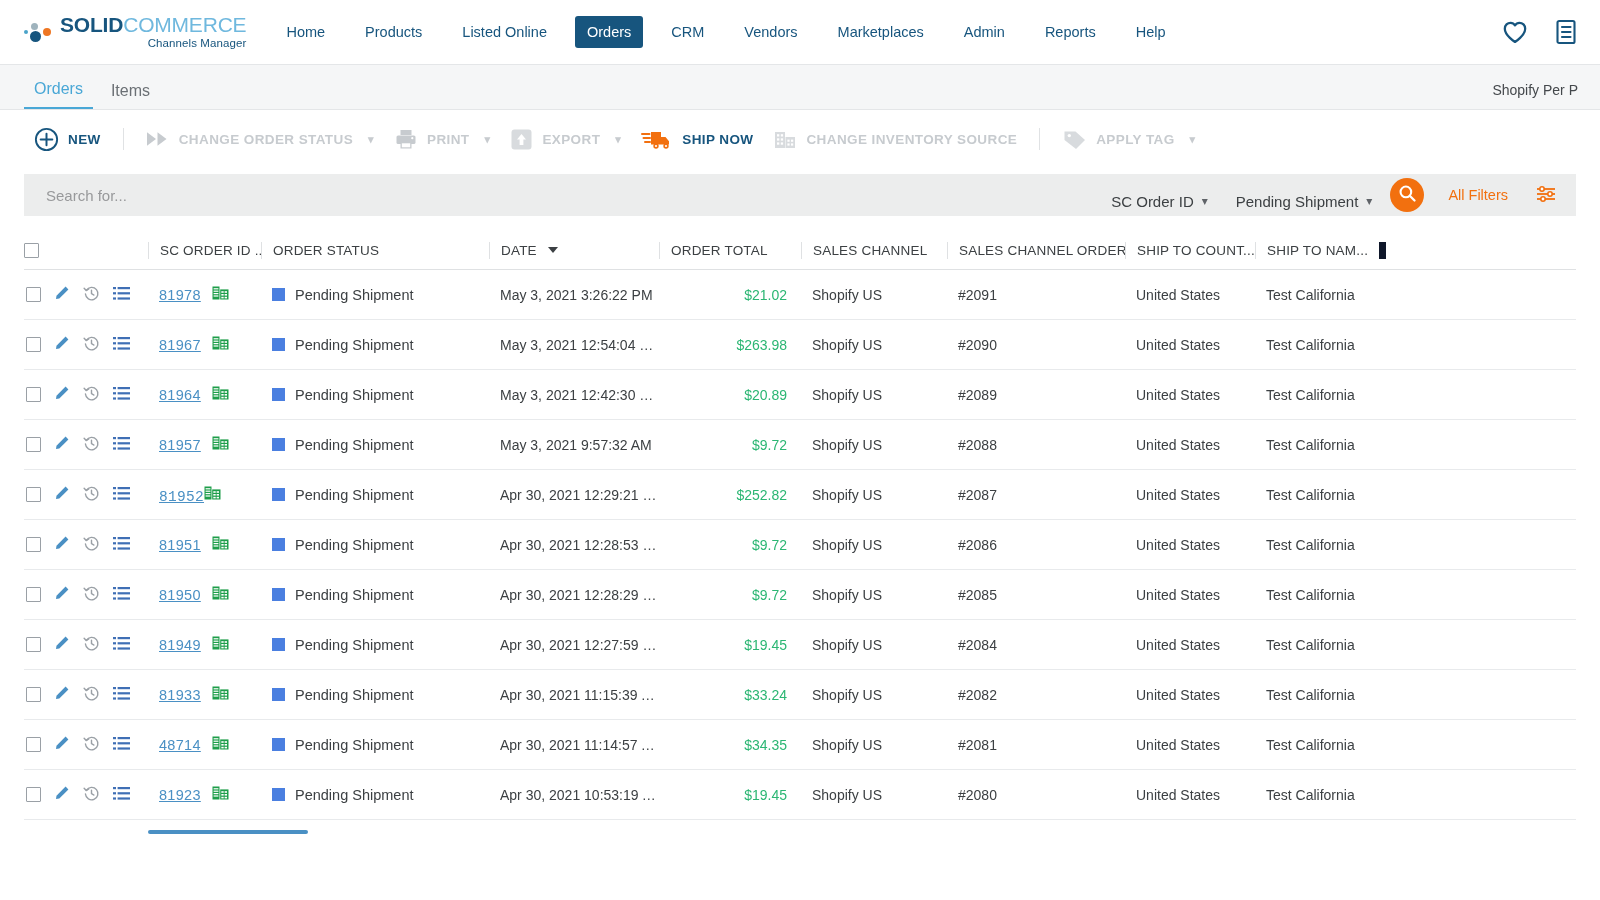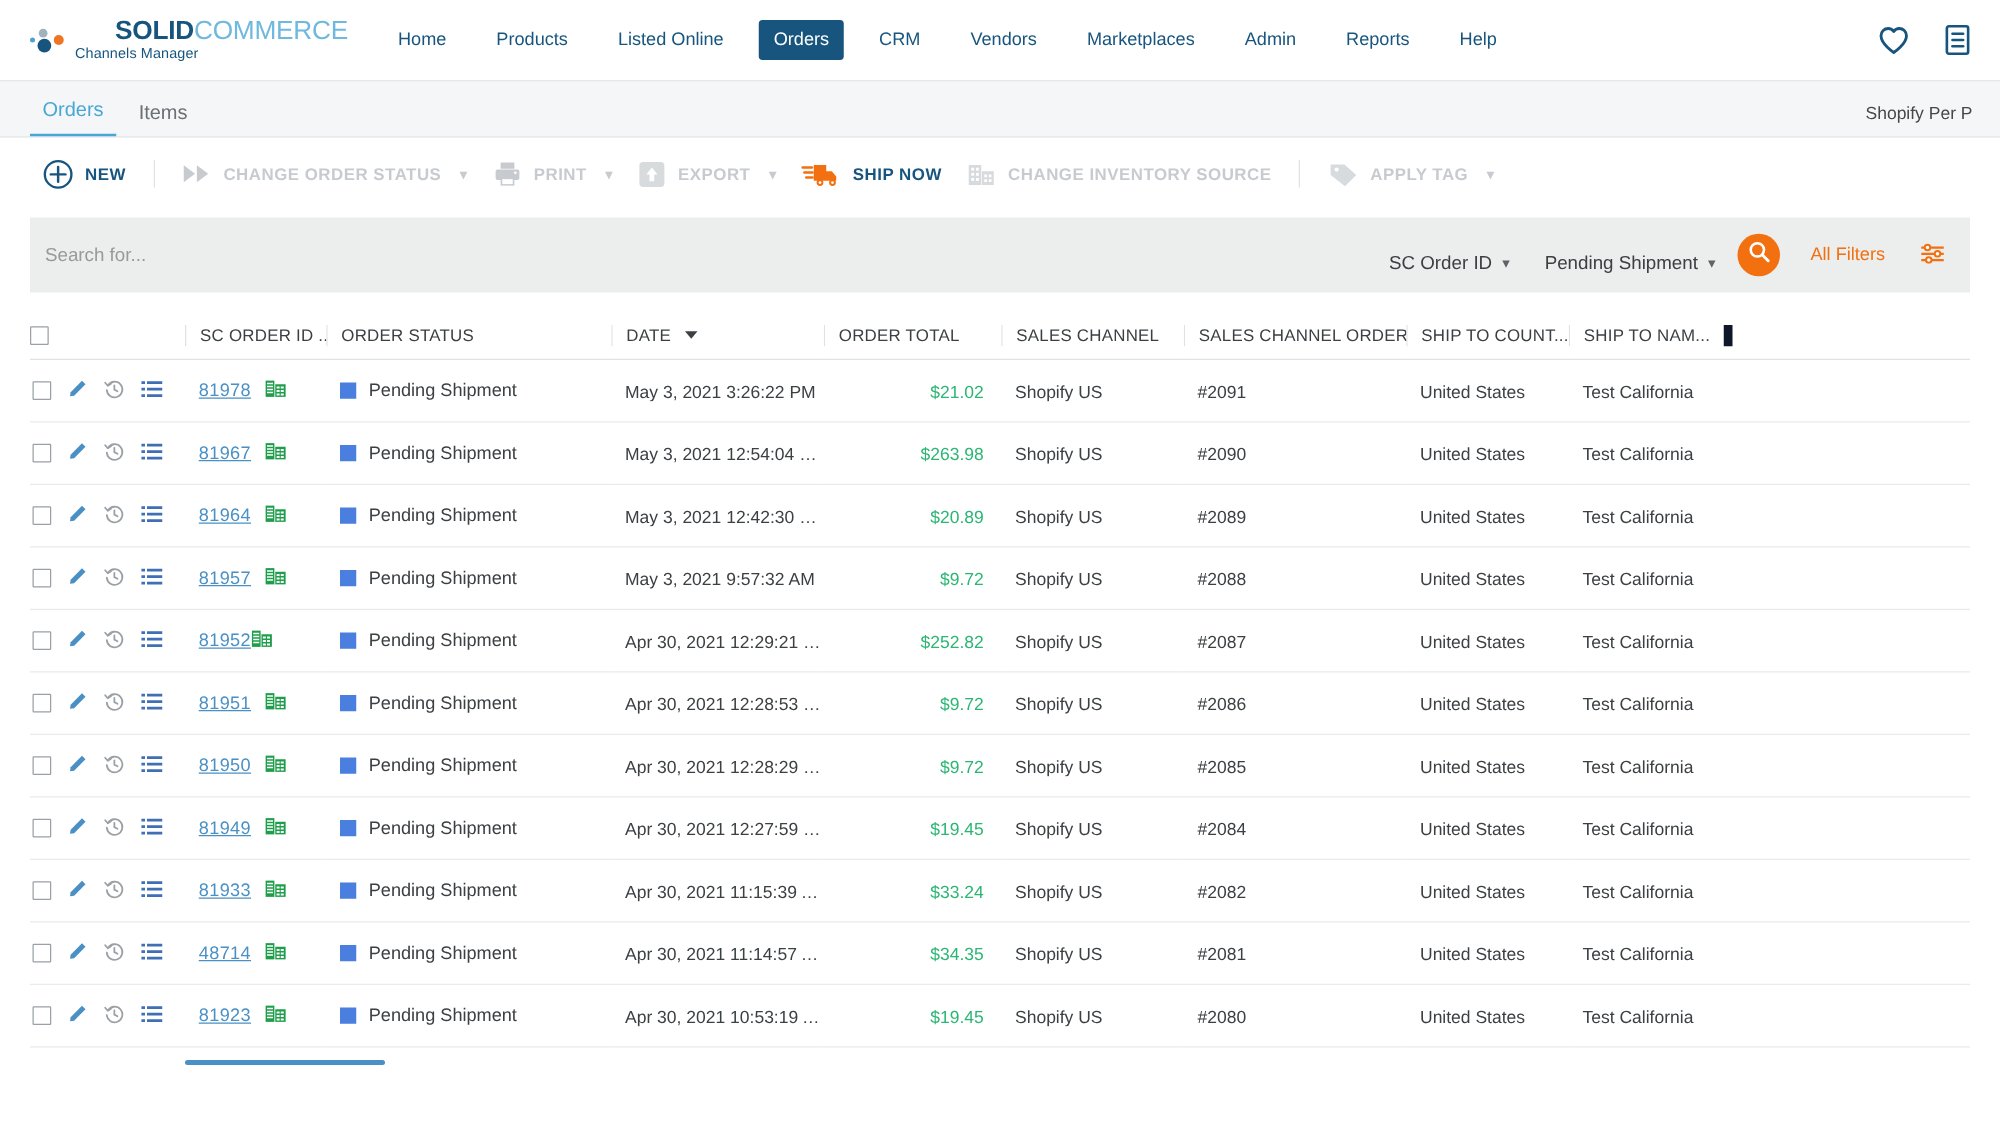--- a/index.html
+++ b/index.html
@@ -24,25 +24,25 @@
     position: relative;
   }
   .logo-wrap { display: flex; align-items: flex-start; margin-right: 22px; flex: 0 0 auto; }
   .logo-dots { position: relative; width: 36px; height: 26px; margin-top: 5px; }
   .logo-dots i { position: absolute; border-radius: 50%; display: block; }
   .d1 { width: 4px;  height: 4px;  left: 0px;  top: 11px; background: #4aa3c9; }
   .d2 { width: 7px;  height: 7px;  left: 7px;  top: 4px;  background: #9fb3bd; }
   .d3 { width: 11px; height: 11px; left: 6px;  top: 12px; background: #17557e; }
   .d4 { width: 8px;  height: 8px;  left: 19px; top: 9px;  background: #ee7623; }
   .logo-text { line-height: 1; }
-  .logo-main { font-size: 21px; font-weight: 700; letter-spacing: -0.2px; white-space: nowrap; margin-left: 32px; }
+  .logo-main { font-size: 21px; font-weight: 700; letter-spacing: -0.2px; white-space: nowrap; }
   .logo-solid { color: #17557e; }
   .logo-commerce { color: #6fb8de; font-weight: 400; }
   .logo-sub {
-    font-size: 11.5px; color: #17557e; text-align: left;
+    font-size: 11.5px; color: #17557e; text-align: right;
     margin-top: 3px; letter-spacing: 0.1px; font-weight: 400;
   }
   .navitems { display: flex; align-items: center; gap: 16px; margin-left: 6px; }
   .navitem {
     font-size: 14.5px; color: #17557e; font-weight: 400;
     padding: 8px 12px; border-radius: 3px; cursor: pointer;
     white-space: nowrap;
   }
   .navitem.active { background: #17557e; color: #ffffff; }
   .nav-right {
@@ -85,23 +85,23 @@
     white-space: nowrap;
   }
   .tbtn.enabled { color: #17557e; cursor: pointer; }
   .tbtn .caret { font-size: 11px; margin-left: 6px; color: #c7cbcf; }
   .tdiv { width: 1px; height: 22px; background: #e0e2e4; margin: 0 12px; }
   .ico { display: flex; align-items: center; justify-content: center; }
 
   
   .searchrow {
     margin: 6px 24px 0 24px;
-    height: 60px; background: #eceded;
+    height: 42px; background: #eceded;
     display: flex; align-items: center;
-    padding-left: 10px; padding-right: 8px;
+    padding-left: 20px; padding-right: 8px;
   }
   .searchinput {
     flex: 1; border: none; outline: none; background: transparent;
     font-size: 15px; color: #3c4043;
     font-family: "Liberation Sans", sans-serif;
   }
   .searchinput::placeholder { color: #98999b; }
   .selbox {
     display: flex; align-items: center; gap: 8px;
     font-size: 15px; color: #3c4043; padding: 0 14px;
@@ -709,21 +709,21 @@
                   <rect x="0" y="1" width="3" height="2.2" fill="#3f6fb5"></rect>
                   <rect x="4.6" y="1" width="12.4" height="2.2" fill="#3f6fb5"></rect>
                   <rect x="0" y="6.2" width="3" height="2.2" fill="#3f6fb5"></rect>
                   <rect x="4.6" y="6.2" width="12.4" height="2.2" fill="#3f6fb5"></rect>
                   <rect x="0" y="11.4" width="3" height="2.2" fill="#3f6fb5"></rect>
                   <rect x="4.6" y="11.4" width="12.4" height="2.2" fill="#3f6fb5"></rect>
                 </svg></span>
             </div>
           </td>
           <td>
-            <div style="display:flex;align-items:center;padding-left:11px;">
+            <div style="display:flex;align-items:flex-end;padding-left:11px;font-family:Liberation Mono, monospace;">
               <a class="idlink">81952</a>
               <span><svg width="17" height="16" viewBox="0 0 17 16">
                   <rect x="0.5" y="1.5" width="7" height="13" fill="#1e9e4a"></rect>
                   <rect x="8.2" y="4.4" width="8.3" height="10.1" fill="#1e9e4a"></rect>
                   <rect x="1.6" y="3.2" width="4.8" height="1.2" fill="#ffffff"></rect>
                   <rect x="1.6" y="5.6" width="4.8" height="1.2" fill="#ffffff"></rect>
                   <rect x="1.6" y="8.0" width="4.8" height="1.2" fill="#ffffff"></rect>
                   <rect x="1.6" y="10.4" width="4.8" height="1.2" fill="#ffffff"></rect>
                   <rect x="9.3" y="6.2" width="2.4" height="1.6" fill="#ffffff"></rect>
                   <rect x="12.6" y="6.2" width="2.4" height="1.6" fill="#ffffff"></rect>

